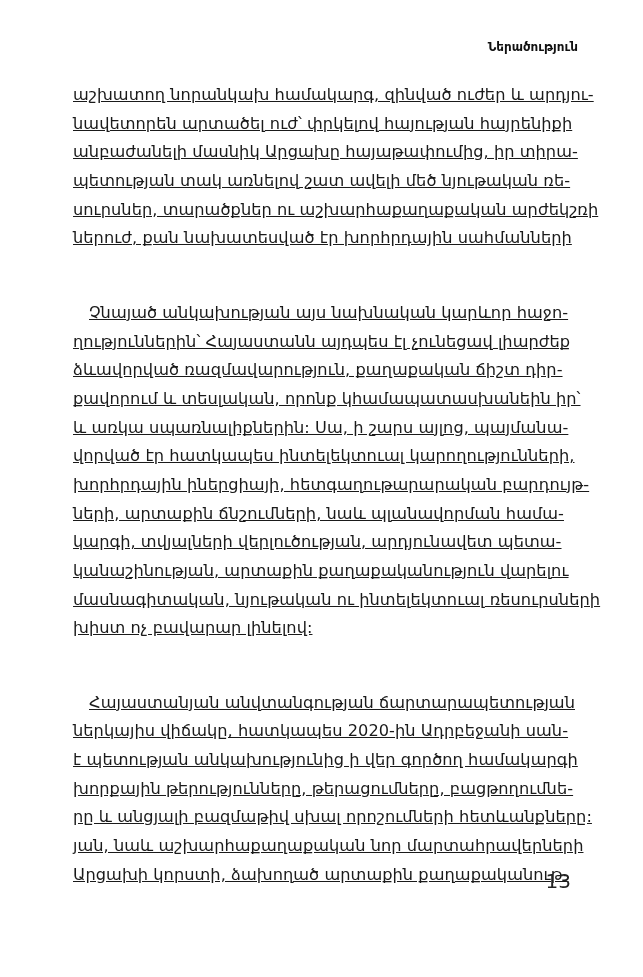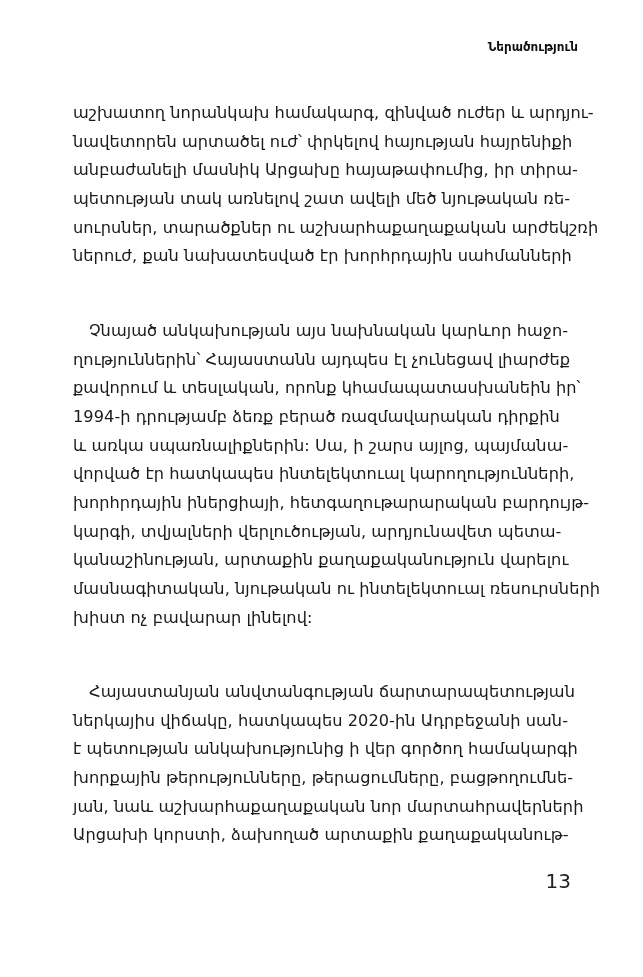--- a/index.html
+++ b/index.html
@@ -7,23 +7,24 @@
     .page {
       position: absolute; left: 0; top: 0; width: 643px; height: 977px;
       background: #ffffff; color: #1a1a1a;
       font-family: "DejaVu Sans", "Liberation Sans", sans-serif;
     }
     .running-head {
       position: absolute; top: 40px; right: 65px;
       font-size: 12px; font-weight: bold; color: #111;
     }
     .body-text {
-      position: absolute; left: 73px; top: 99px; width: 500px;
+      position: absolute; left: 73px; top: 81px; width: 500px;
       font-size: 16.2px; line-height: 28.65px; color: #1a1a1a;
       letter-spacing: 0.05px;
+      text-decoration: underline;
     }
     .line { display: block; white-space: nowrap; }
     .line.indent { padding-left: 16px; margin-top: 46px; }
     .folio {
       position: absolute; top: 869px; right: 72px;
       font-size: 20px; color: #222;
     }
   </style>
 </head>
 <body>
@@ -33,31 +34,33 @@
 
   <div class="body-text">
     <span class="line">աշխատող նորանկախ համակարգ, զինված ուժեր և արդյու-</span>
     <span class="line">նավետորեն արտածել ուժ՝ փրկելով հայության հայրենիքի</span>
     <span class="line">անբաժանելի մասնիկ Արցախը հայաթափումից, իր տիրա-</span>
     <span class="line">պետության տակ առնելով շատ ավելի մեծ նյութական ռե-</span>
     <span class="line">սուրսներ, տարածքներ ու աշխարհաքաղաքական արժեկշռի</span>
     <span class="line">ներուժ, քան նախատեսված էր խորհրդային սահմանների</span>
     <span class="line indent">Չնայած անկախության այս նախնական կարևոր հաջո-</span>
     <span class="line">ղություններին՝ Հայաստանն այդպես էլ չունեցավ լիարժեք</span>
+    <span class="line">ձևավորված ռազմավարություն, քաղաքական ճիշտ դիր-</span>
     <span class="line">քավորում և տեսլական, որոնք կհամապատասխանեին իր՝</span>
-    <span class="line">1994-ի դրությամբ ձեռք բերած ռազմավարական դիրքին</span>
     <span class="line">և առկա սպառնալիքներին: Սա, ի շարս այլոց, պայմանա-</span>
     <span class="line">վորված էր հատկապես ինտելեկտուալ կարողությունների,</span>
     <span class="line">խորհրդային իներցիայի, հետգաղութարարական բարդույթ-</span>
+    <span class="line">ների, արտաքին ճնշումների, նաև պլանավորման համա-</span>
     <span class="line">կարգի, տվյալների վերլուծության, արդյունավետ պետա-</span>
     <span class="line">կանաշինության, արտաքին քաղաքականություն վարելու</span>
     <span class="line">մասնագիտական, նյութական ու ինտելեկտուալ ռեսուրսների</span>
     <span class="line">խիստ ոչ բավարար լինելով:</span>
     <span class="line indent">Հայաստանյան անվտանգության ճարտարապետության</span>
     <span class="line">ներկայիս վիճակը, հատկապես 2020-ին Ադրբեջանի սան-</span>
     <span class="line">է պետության անկախությունից ի վեր գործող համակարգի</span>
     <span class="line">խորքային թերությունները, թերացումները, բացթողումնե-</span>
+    <span class="line">րը և անցյալի բազմաթիվ սխալ որոշումների հետևանքները:</span>
     <span class="line">յան, նաև աշխարհաքաղաքական նոր մարտահրավերների</span>
     <span class="line">Արցախի կորստի, ձախողած արտաքին քաղաքականութ-</span>
   </div>
 
   <div class="folio">13</div>
 </div>
 
 </body></html>

